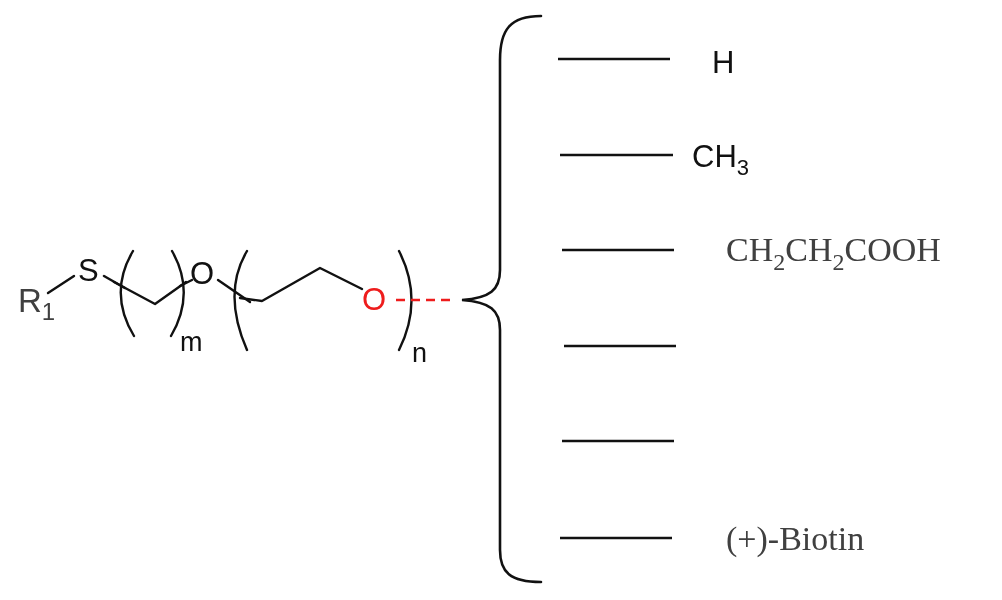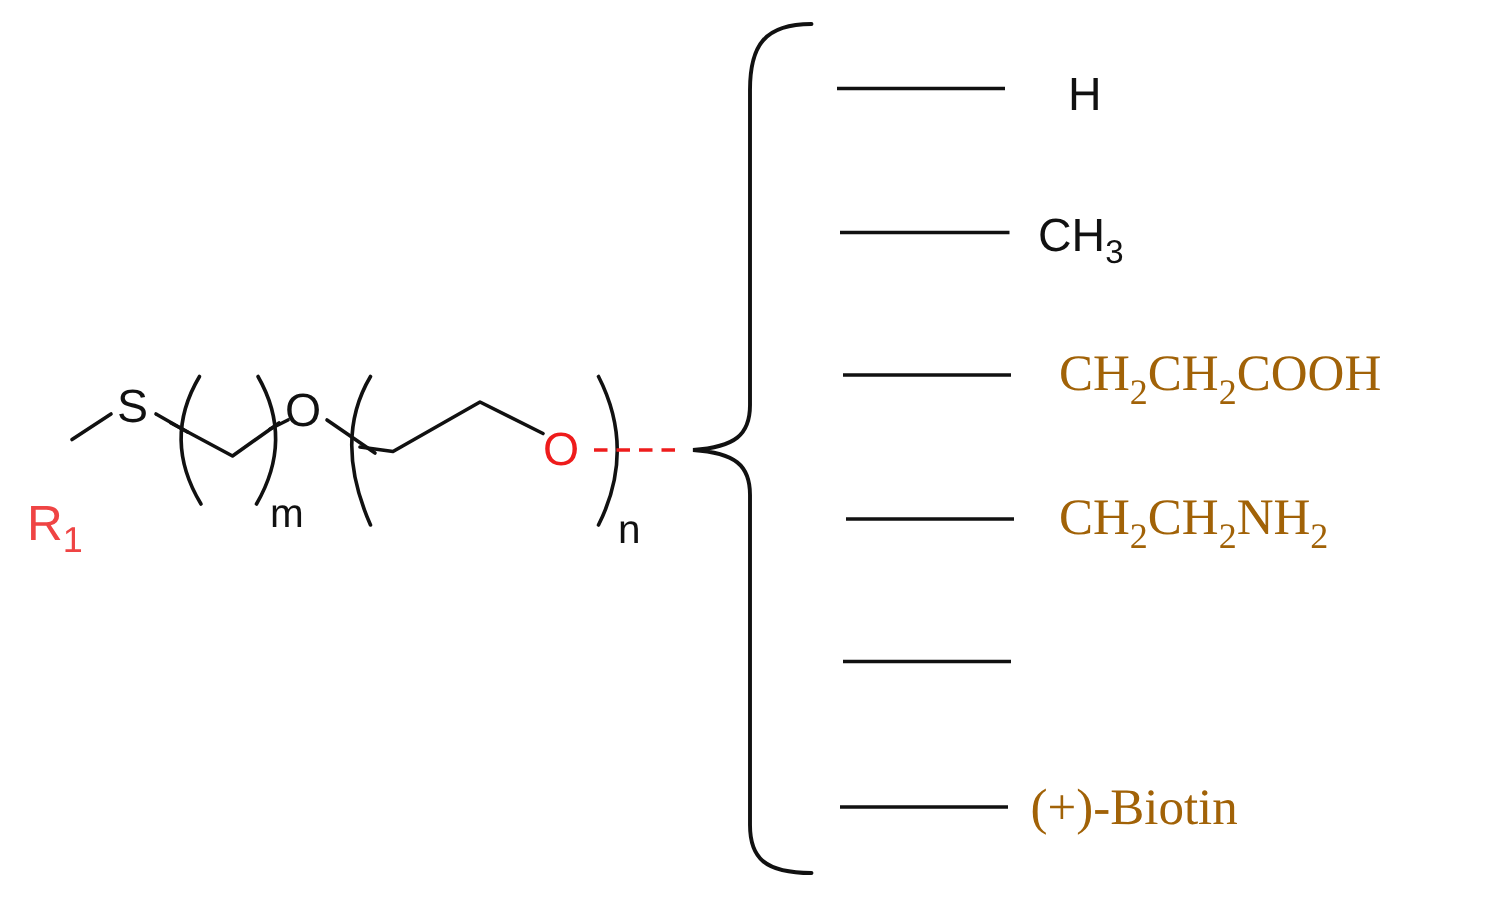--- a/index.html
+++ b/index.html
@@ -2,27 +2,27 @@
 <html><head>
 <meta charset="utf-8">
 <style>
   html, body { margin: 0; padding: 0; background: #ffffff; }
   body { width: 1002px; height: 600px; position: relative; overflow: hidden; }
   #canvas { position: absolute; left: 0; top: 0; width: 1002px; height: 600px; }
   .sans { font-family: "Liberation Sans", "DejaVu Sans", sans-serif; }
   .serif { font-family: "Liberation Serif", "DejaVu Serif", serif; }
   .lbl { position: absolute; white-space: nowrap; line-height: 1; }
   .atom { font-size: 31px; color: #111; }
-  .r1 { color: #ef4444; font-size: 33px; margin-top: 48px; }
+  .r1 { color: #404040; font-size: 33px; }
   .r1 sub { font-size: 24px; vertical-align: -8px; }
   .ox-red { color: #ee1c1c; }
   .idx { font-size: 27px; color: #111; }
   .sub-sans { font-size: 31px; color: #111; }
   .sub-sans sub { font-size: 22px; vertical-align: -8px; }
-  .sub-serif { font-size: 34px; color: #a16207; }
+  .sub-serif { font-size: 34px; color: #404040; margin-left: 20px; }
   .sub-serif sub { font-size: 24px; vertical-align: -9px; }
 </style>
 </head>
 <body>
 
 <div id="canvas">
 
   <svg width="1002" height="600" style="position:absolute;left:0;top:0">
     <g fill="none" stroke="#111" stroke-width="2.4" stroke-linecap="round" stroke-linejoin="round">
 
@@ -70,18 +70,17 @@
   <div class="lbl sans atom ox-red" style="left:362px;top:284px">O</div>
 
   <div class="lbl sans idx" style="left:412px;top:340px">n</div>
 
   <div class="lbl sans sub-sans" style="left:712px;top:47px">H</div>
 
   <div class="lbl sans sub-sans" style="left:692px;top:141px"><span>CH</span><sub>3</sub></div>
 
   <div class="lbl serif sub-serif" style="left:706px;top:233px"><span>CH</span><sub>2</sub><span>CH</span><sub>2</sub><span>COOH</span></div>
 
-  <div class="lbl serif sub-serif" style="left:706px;top:329px"><span>CH</span><sub>2</sub><span>CH</span><sub>2</sub><span>NH</span><sub>2</sub></div>
 
 
-  <div class="lbl serif sub-serif" style="left:687px;top:522px">(+)-Biotin</div>
+  <div class="lbl serif sub-serif" style="left:706px;top:522px">(+)-Biotin</div>
 
 </div>
 
 </body></html>

